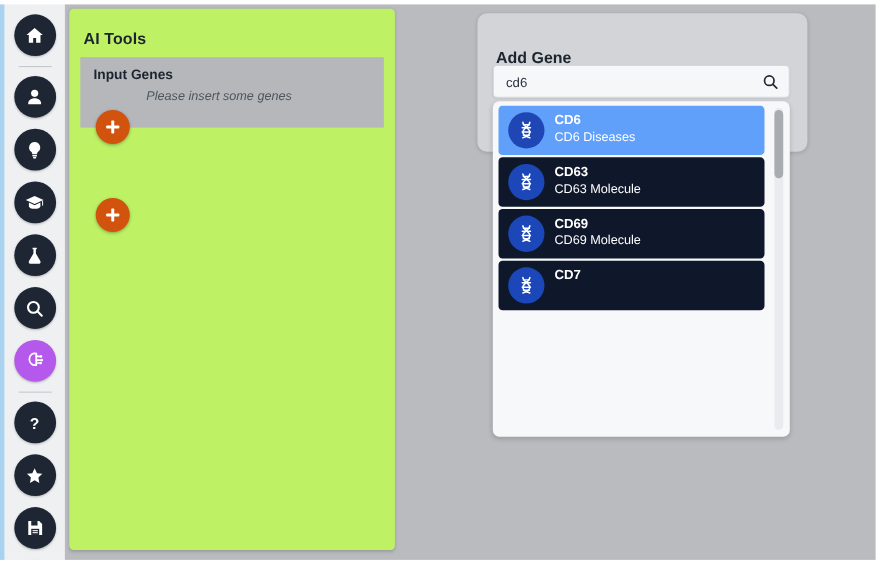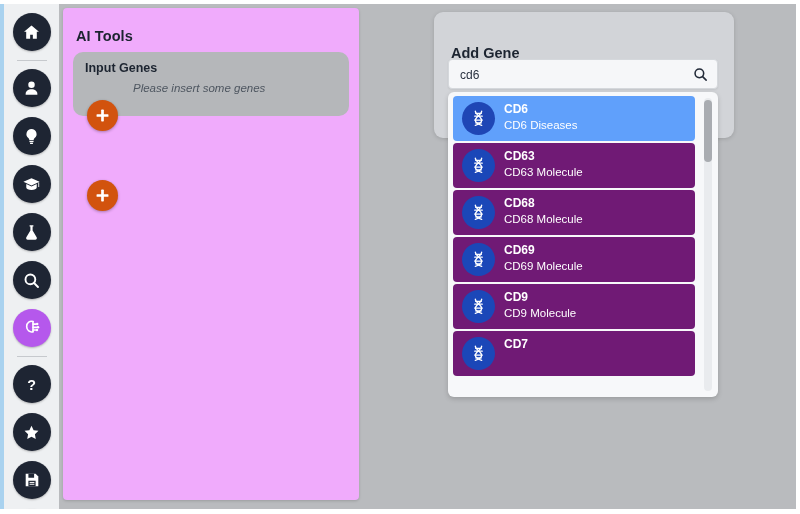--- a/index.html
+++ b/index.html
@@ -94,41 +94,41 @@
     margin: 4px 0 3px 0;
   }
 
   
   .tools-panel {
     position: absolute;
     left: 63px;
     top: 8px;
     width: 296px;
     height: 492px;
-    background: #f0abfc;
+    background: #bef264;
     border-radius: 4px;
     box-shadow: 0 1px 3px rgba(0,0,0,.17);
     z-index: 10;
     overflow: hidden;
   }
   .tools-title {
     position: absolute;
     left: 13px;
     top: 20px;
     font-size: 14.5px;
     font-weight: bold;
     color: #1c2430;
     letter-spacing: .1px;
   }
   .tool-card {
     position: absolute;
     left: 10px;
     width: 276px;
     background: #b5b7ba;
-    border-radius: 10px;
+    border-radius: 0;
   }
   .tool-card.genes { top: 44px; height: 64px; }
   .tool-card.diseases { top: 124px; height: 64px; }
   .tool-card-title {
     position: absolute;
     left: 12px;
     top: 9px;
     font-size: 12.5px;
     font-weight: bold;
     color: #1c2430;
@@ -235,21 +235,21 @@
     top: 4px;
     width: 248px;
     height: 297px;
     overflow: hidden;
   }
   .result-item {
     position: relative;
     width: 242px;
     height: 45px;
     margin-bottom: 2px;
-    background: #701a75;
+    background: #0f172a;
     border-radius: 4px;
     cursor: pointer;
     box-sizing: border-box;
   }
   .result-item.selected {
     background: #60a0fb;
   }
   .dna-badge {
     position: absolute;
     left: 9px;
@@ -497,62 +497,34 @@
           <div class="dna-badge">
             <svg width="19" height="19" viewBox="0 0 24 24" fill="none" stroke="#ffffff" stroke-width="1.7" stroke-linecap="round">
               <path d="M8 2.8c0 4.6 8 6.6 8 11.2s-8 6.6-8 6.6"></path>
               <path d="M16 2.8c0 4.6-8 6.6-8 11.2s8 6.6 8 6.6"></path>
               <line x1="8.6" y1="5.6" x2="15.4" y2="5.6"></line>
               <line x1="7.3" y1="9" x2="16.7" y2="9"></line>
               <line x1="7.3" y1="14" x2="16.7" y2="14"></line>
               <line x1="8.6" y1="17.6" x2="15.4" y2="17.6"></line>
             </svg>
           </div>
-          <div class="result-name">CD68</div>
-          <div class="result-desc">CD68 Molecule</div>
-        </div>
-        <div class="result-item">
-          <div class="dna-badge">
-            <svg width="19" height="19" viewBox="0 0 24 24" fill="none" stroke="#ffffff" stroke-width="1.7" stroke-linecap="round">
-              <path d="M8 2.8c0 4.6 8 6.6 8 11.2s-8 6.6-8 6.6"></path>
-              <path d="M16 2.8c0 4.6-8 6.6-8 11.2s8 6.6 8 6.6"></path>
-              <line x1="8.6" y1="5.6" x2="15.4" y2="5.6"></line>
-              <line x1="7.3" y1="9" x2="16.7" y2="9"></line>
-              <line x1="7.3" y1="14" x2="16.7" y2="14"></line>
-              <line x1="8.6" y1="17.6" x2="15.4" y2="17.6"></line>
-            </svg>
-          </div>
           <div class="result-name">CD69</div>
           <div class="result-desc">CD69 Molecule</div>
         </div>
         <div class="result-item">
           <div class="dna-badge">
             <svg width="19" height="19" viewBox="0 0 24 24" fill="none" stroke="#ffffff" stroke-width="1.7" stroke-linecap="round">
               <path d="M8 2.8c0 4.6 8 6.6 8 11.2s-8 6.6-8 6.6"></path>
               <path d="M16 2.8c0 4.6-8 6.6-8 11.2s8 6.6 8 6.6"></path>
               <line x1="8.6" y1="5.6" x2="15.4" y2="5.6"></line>
               <line x1="7.3" y1="9" x2="16.7" y2="9"></line>
               <line x1="7.3" y1="14" x2="16.7" y2="14"></line>
               <line x1="8.6" y1="17.6" x2="15.4" y2="17.6"></line>
             </svg>
           </div>
-          <div class="result-name">CD9</div>
-          <div class="result-desc">CD9 Molecule</div>
-        </div>
-        <div class="result-item">
-          <div class="dna-badge">
-            <svg width="19" height="19" viewBox="0 0 24 24" fill="none" stroke="#ffffff" stroke-width="1.7" stroke-linecap="round">
-              <path d="M8 2.8c0 4.6 8 6.6 8 11.2s-8 6.6-8 6.6"></path>
-              <path d="M16 2.8c0 4.6-8 6.6-8 11.2s8 6.6 8 6.6"></path>
-              <line x1="8.6" y1="5.6" x2="15.4" y2="5.6"></line>
-              <line x1="7.3" y1="9" x2="16.7" y2="9"></line>
-              <line x1="7.3" y1="14" x2="16.7" y2="14"></line>
-              <line x1="8.6" y1="17.6" x2="15.4" y2="17.6"></line>
-            </svg>
-          </div>
           <div class="result-name">CD7</div>
         </div>
       </div>
     <div class="scrollbar-track">
       <div class="scrollbar-thumb"></div>
     </div>
   </div>
 
 </div>
 

